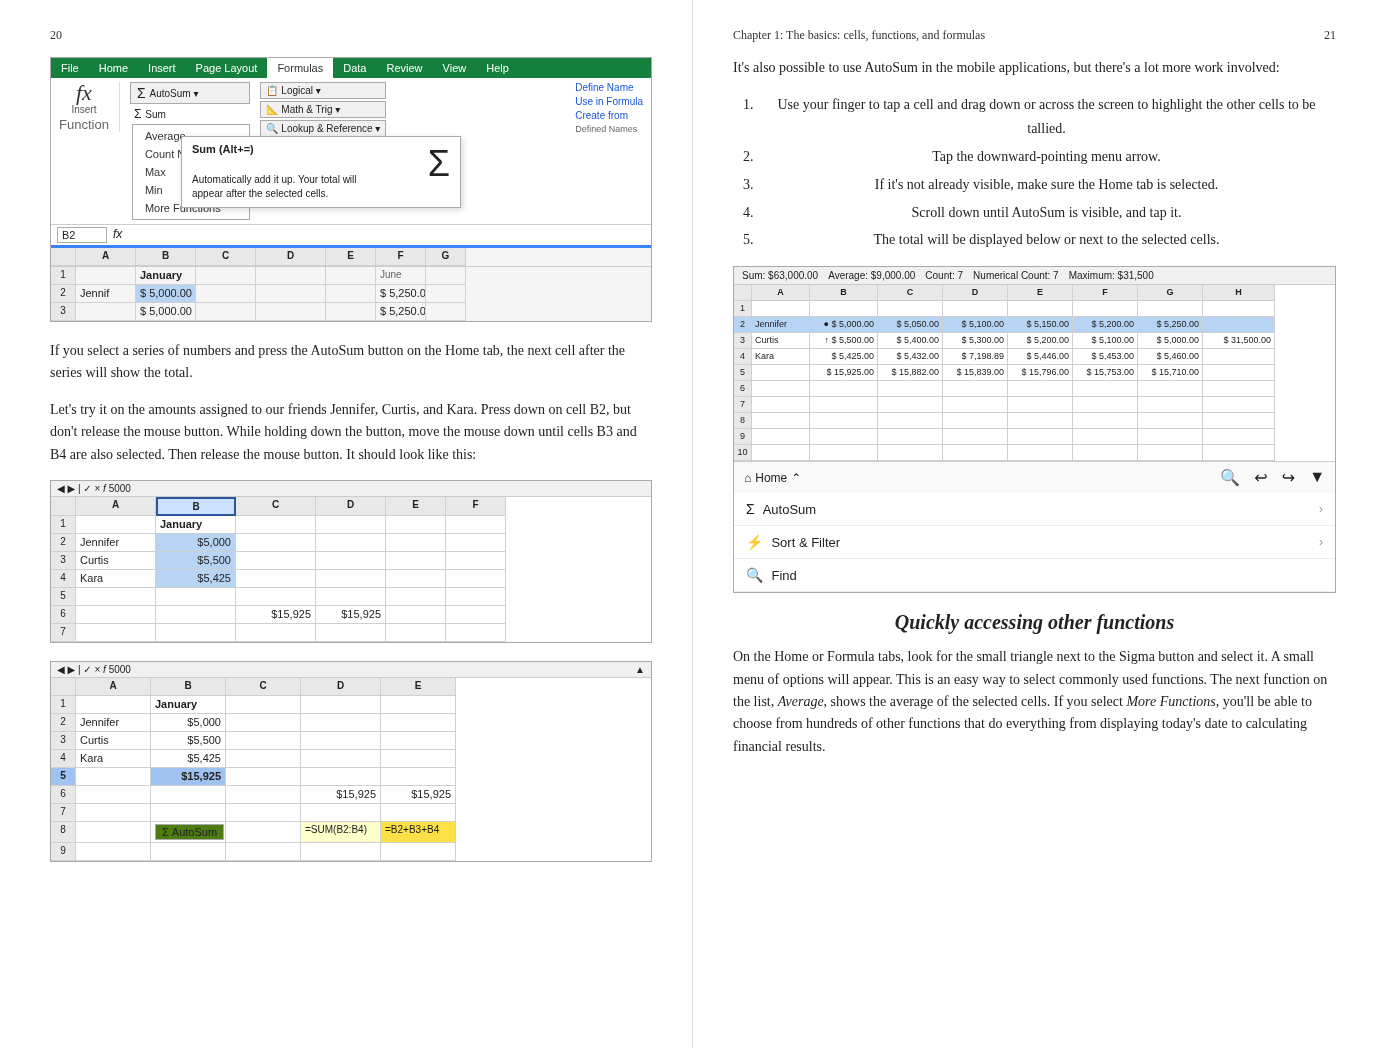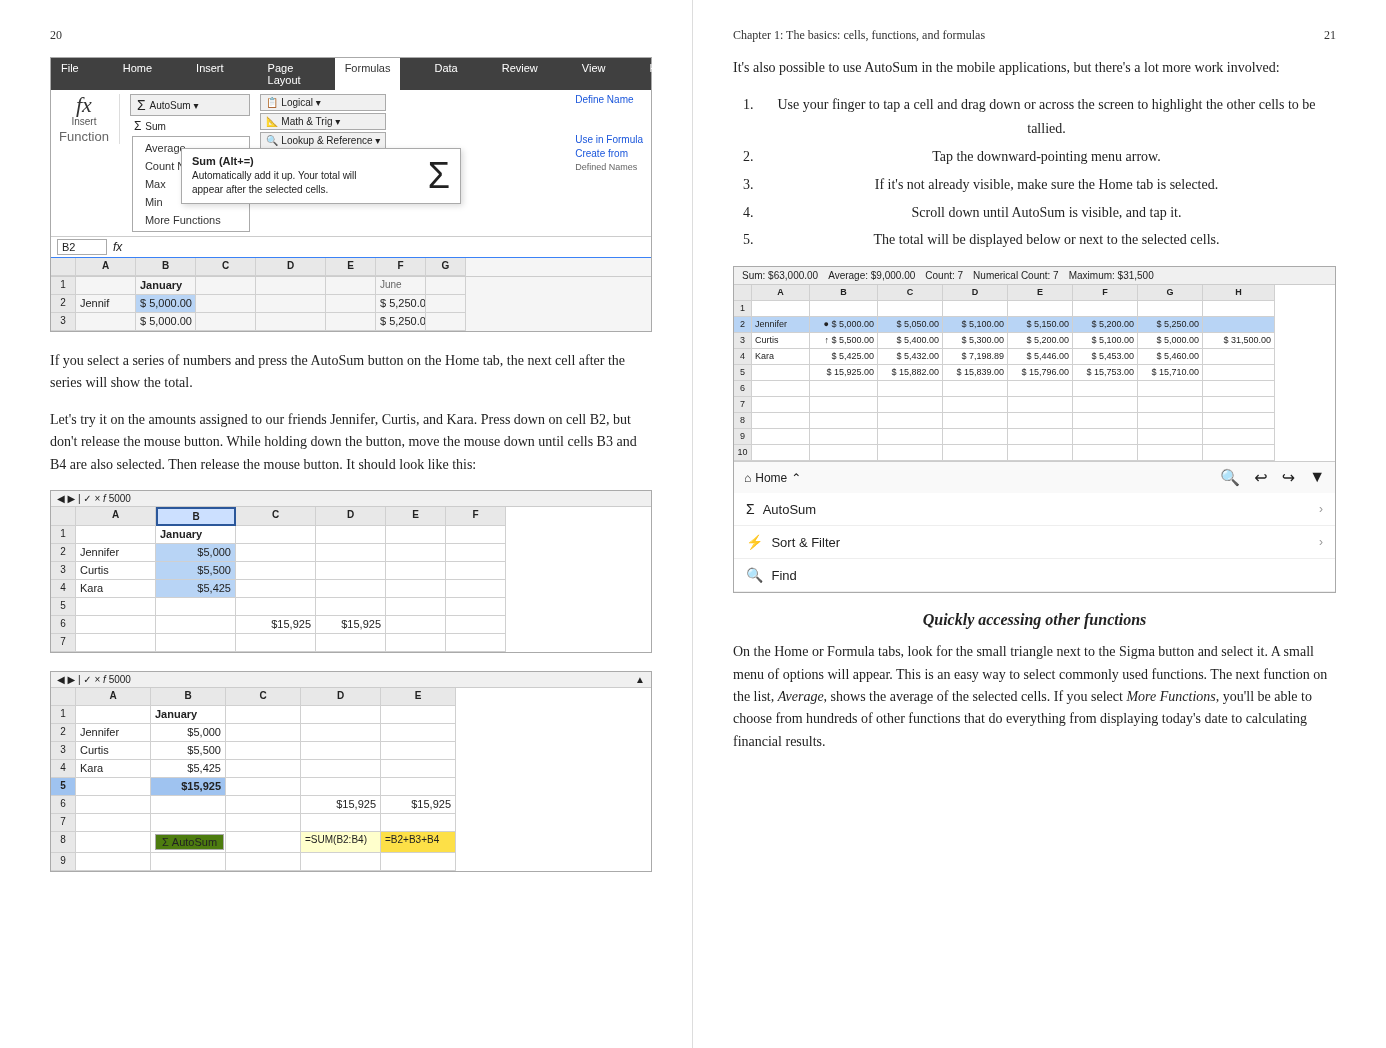--- a/index.html
+++ b/index.html
@@ -36,24 +36,23 @@
     
     .excel-screenshot {
       border: 1px solid #aaa;
       background: #f5f5f5;
       margin-bottom: 18px;
       font-family: 'Segoe UI', Arial, sans-serif;
       font-size: 11px;
     }
     .ribbon-tabs {
       display: flex;
-      background: #404040;
+      background: #15803d;
       color: #fff;
       font-size: 11px;
-      gap: 24px;
     }
     .ribbon-tab {
       padding: 4px 10px;
       cursor: pointer;
       font-size: 11px;
     }
     .ribbon-tab.active {
       background: #fff;
       color: #333;
     }
@@ -76,23 +75,22 @@
     }
     .ribbon-group-label {
       font-size: 13px;
       color: #666;
       margin-top: 2px;
       text-align: center;
       width: 100%;
     }
     .formula-bar {
       background: #fff;
-      border-bottom: 1px solid #3b82f6;
-      display: flex;
-      align-items: center;
+      border-bottom: 3px solid #3b82f6;
+      display: flex;
       padding: 2px 6px;
       font-size: 11px;
       gap: 6px;
     }
     .name-box {
       border: 1px solid #aaa;
       padding: 1px 4px;
       width: 50px;
       font-size: 11px;
     }
@@ -114,21 +112,21 @@
       background: #fff;
       border: 1px solid #aaa;
       padding: 6px 10px;
       font-size: 11px;
       z-index: 20;
       width: 280px;
       box-shadow: 2px 2px 6px rgba(0,0,0,0.15);
     }
     .sum-tooltip-title {
       font-weight: bold;
-      margin-bottom: 2px;
+      margin-bottom: 18px;
     }
     
     .ss-container {
       border: 1px solid #aaa;
       margin-bottom: 18px;
       font-family: 'Segoe UI', Arial, sans-serif;
       font-size: 11px;
       background: #fff;
     }
     .ss-toolbar {
@@ -199,21 +197,21 @@
       text-align: center;
     }
     .num-list li {
       font-size: 14px;
       line-height: 1.7;
       margin-bottom: 4px;
       font-family: Georgia, 'Times New Roman', serif;
     }
     
     .section-heading {
-      font-size: 16px;
+      font-size: 20px;
       font-weight: bold;
       font-style: italic;
       text-align: center;
       margin: 18px 0 12px 0;
       font-family: Georgia, 'Times New Roman', serif;
     }
     
     .mobile-ss {
       border: 1px solid #aaa;
       background: #fff;
@@ -354,21 +352,21 @@
           <span>Math &amp; Trig ▾</span>
         </div>
         <div style="display:flex; align-items:center; gap:3px; border:1px solid #aaa; padding:2px 5px; background:#f0f0f0; cursor:pointer; font-size:10px;">
           <span>🔍</span>
           <span>Lookup &amp; Reference ▾</span>
         </div>
       </div>
 
       <div style="display:flex; flex-direction:column; gap:3px; margin-left:auto;">
         <div style="font-size:10px; color:#1a56db; cursor:pointer;">Define Name</div>
-        <div style="font-size:10px; color:#1a56db; cursor:pointer;margin-top:26px;">Use in Formula</div>
+        <div style="font-size:10px; color:#1a56db; cursor:pointer;">Use in Formula</div>
         <div style="font-size:10px; color:#1a56db; cursor:pointer;">Create from</div>
         <div style="font-size:9px; color:#666; margin-top:0;">Defined Names</div>
       </div>
     </div>
 
     <div class="formula-bar">
       <div class="name-box">B2</div>
       <span style="font-style:italic; font-size:12px;">fx</span>
       <div class="formula-content"></div>
     </div>

